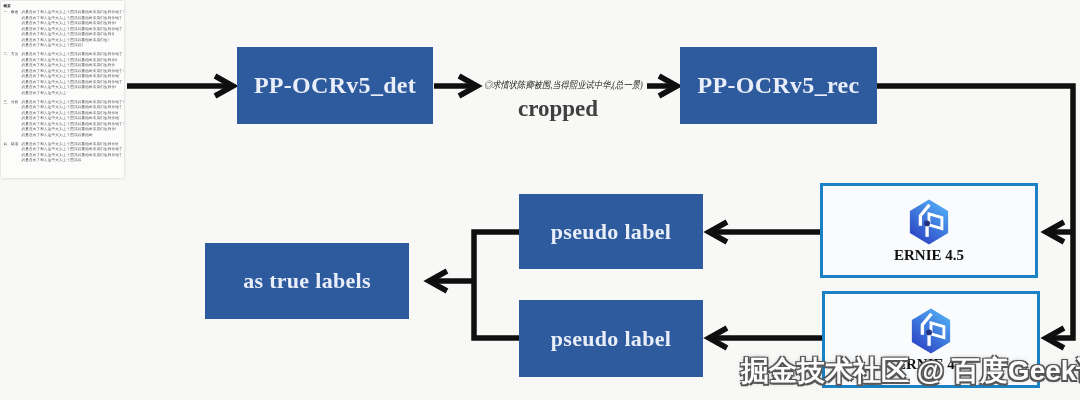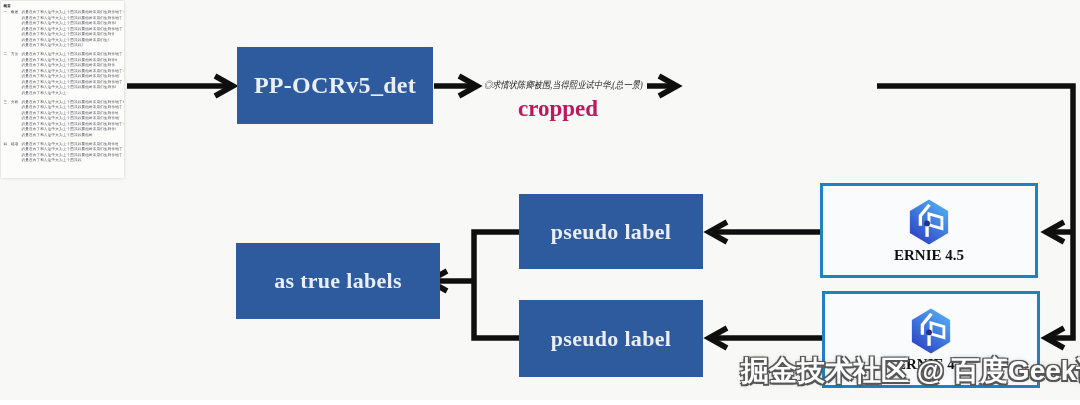--- a/index.html
+++ b/index.html
@@ -14,34 +14,34 @@
   .node{
     position:absolute; z-index:2;
     background:#2e5a9e; color:#e9eef8;
     display:flex; align-items:center; justify-content:center;
     font-weight:bold; letter-spacing:.3px;
   }
   .node-det {left:237px; top:47px;  width:196px; height:77px; font-size:24px;}
   .node-rec {left:680px; top:47px;  width:197px; height:77px; font-size:24px;}
   .node-pseudo1{left:519px; top:194px; width:184px; height:75px; font-size:22px;}
   .node-pseudo2{left:519px; top:300px; width:184px; height:77px; font-size:22px;}
-  .node-true {left:236px; top:243px; width:204px; height:76px; font-size:22px;text-align:right;}
+  .node-true {left:205px; top:243px; width:204px; height:76px; font-size:22px;text-align:right;}
 
   .ernie{
     position:absolute; z-index:2;
     background:#fafbfd; border:3px solid #1b82c6;
     display:flex; flex-direction:column; align-items:center; justify-content:center;
   }
   .ernie1{left:820px; top:183px; width:212px; height:89px;}
   .ernie2{left:822px; top:291px; width:212px; height:91px;}
   .ernie-logo{width:44px; height:48px; display:block;}
   .ernie-label{font-weight:bold; font-size:15px; color:#101010; line-height:1; margin-top:2px; font-family:"Liberation Serif",serif;}
 
   .caption{
-    position:absolute; z-index:2; font-weight:bold; color:#be185d;
+    position:absolute; z-index:2; font-weight:bold; color:#404040;
     font-family:"Liberation Serif",serif;
   }
   .caption-cropped{left:505px; top:96px; width:106px; text-align:center; font-size:23px;}
   .caption-intersection{left:399px; top:353px; width:130px; font-size:22px;}
 
   .snippet{
     position:absolute; z-index:2; left:484px; top:77px; height:16px;
     font-size:9px; line-height:16px; color:#1c1c1c; white-space:nowrap;
     font-style:italic; filter:blur(.3px);
     transform:scale(.92,1.05); transform-origin:0 50%;
@@ -152,20 +152,23 @@
       </div>
   </div>
 
   <div class="node node-det">
     <span>PP-OCRv5_det</span>
   </div>
 
   <div class="snippet">◎求情状陈卿被围,当得熙业试中华,(总一景)</div>
   <div class="caption caption-cropped">cropped</div>
 
+  <div class="node node-rec">
+    <span>PP-OCRv5_rec</span>
+  </div>
 
   <div class="ernie ernie1">
     <svg class="ernie-logo" viewBox="0 0 92 100">
       <polygon points="46,3 86,27 86,73 46,97 6,73 6,27" fill="url(#erniegrad)"></polygon>
       <polyline points="47,14 28,37 28,58" fill="none" stroke="#ffffff" stroke-width="7"></polyline>
       <path d="M46,33 L73,41 L73,64 L46,56 Z" fill="none" stroke="#ffffff" stroke-width="6"></path>
       <line x1="42" y1="57" x2="42" y2="81" stroke="#ffffff" stroke-width="7"></line>
       <circle cx="42" cy="53" r="6" fill="#23317f"></circle>
     </svg>
     <div class="ernie-label">ERNIE 4.5</div>

